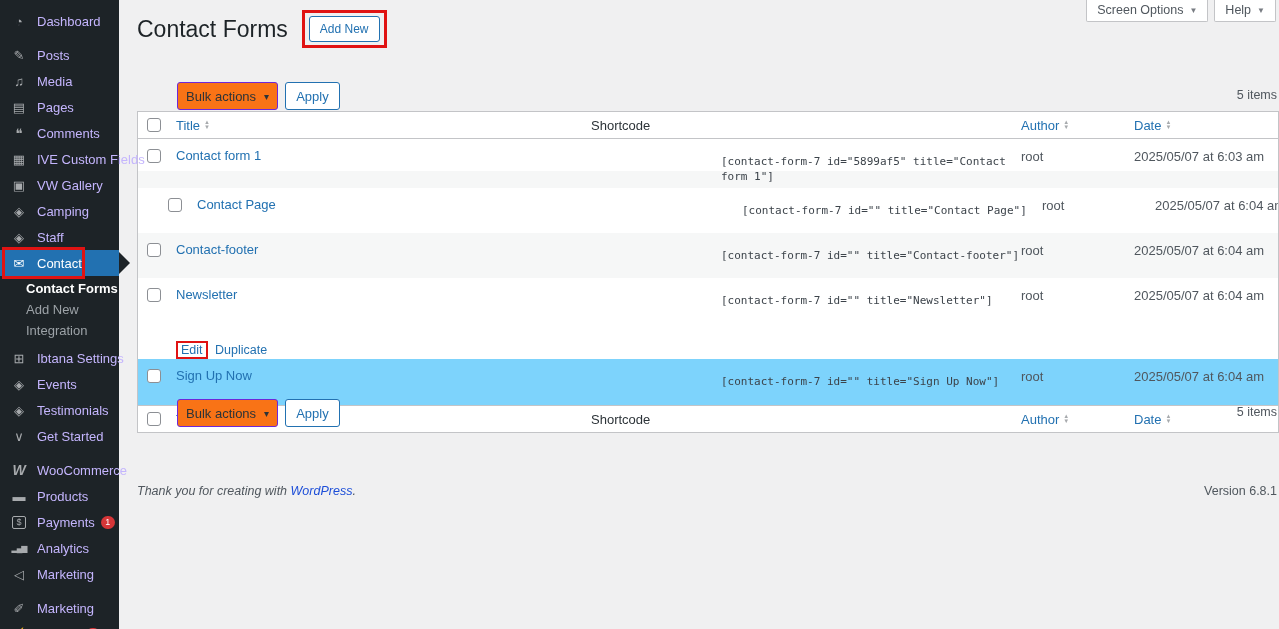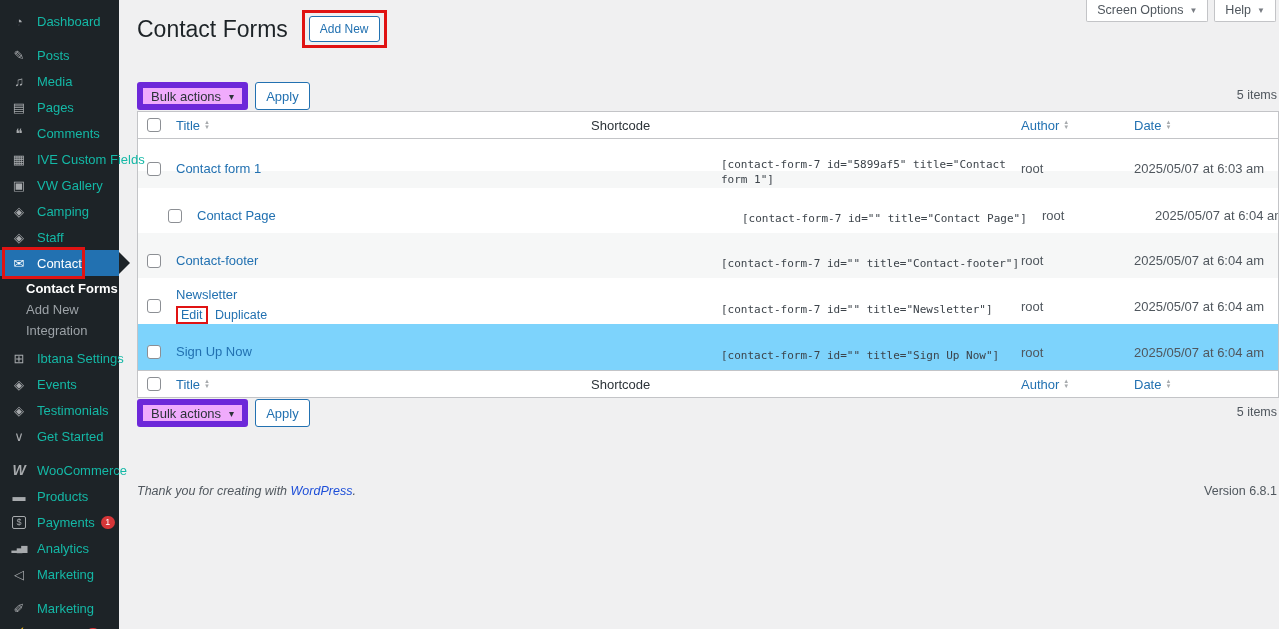--- a/index.html
+++ b/index.html
@@ -6,21 +6,21 @@
   html,body { width:1279px; height:629px; overflow:hidden; }
   body { font-family:"Liberation Sans", sans-serif; font-size:13px; background:#f0f0f1; position:relative; }
 
   
   .sidebar { position:absolute; left:0; top:0; bottom:0; width:119px; background:#1d2327; color:#f0f0f1; padding-top:8px; z-index:5; }
   .mi { position:relative; height:26px; display:flex; align-items:center; padding-left:10px; cursor:pointer; }
   .mi .ico { width:18px; margin-right:9px; color:#a7aaad; font-size:13px; text-align:center; flex:0 0 18px; }
   .mi .ico.sm { font-size:8px; letter-spacing:-1px; }
   .mi .ico.woo { font-weight:700; font-style:italic; font-size:14px; }
   .mi .ico.boxed { border:1px solid #a7aaad; border-radius:2px; font-size:9px; line-height:11px; width:14px; flex:0 0 14px; margin-left:2px; margin-right:11px; }
-  .mi .lbl { color:#14b8a6; font-size:13px; white-space:nowrap; }
+  .mi .lbl { color:#c4b5fd; font-size:13px; white-space:nowrap; }
   .mi.active { background:#2271b1; }
   .mi.active .ico, .mi.active .lbl { color:#fff; }
   .gap { height:8px; }
   .badge { background:#d63638; color:#fff; border-radius:9px; font-size:9px; line-height:13px; min-width:14px; height:13px; padding:0 4px; margin-left:6px; text-align:center; display:inline-block; }
   .submenu { padding:2px 0 4px 0; }
   .smi { height:21px; line-height:21px; padding-left:26px; font-size:13px; color:#9ca2a7; cursor:pointer; white-space:nowrap; }
   .smi.current { color:#fff; font-weight:700; }
   .ann { position:absolute; border:3px solid #e01313; pointer-events:none; }
   .ann-contact { left:2px; top:-3px; width:83px; height:32px; }
   .arrow-right { position:absolute; right:-11px; top:2px; width:0; height:0; border:11px solid transparent; border-left:11px solid #1d2327; border-right:none; }
@@ -39,28 +39,28 @@
   .btn-addnew { font-size:12px; padding:5px 10px; }
 
   .search-row { position:absolute; top:44px; right:4px; display:flex; gap:7px; }
   .search-input { width:144px; height:29px; border:1px solid #8c8f94; border-radius:3px; background:#fff; padding:0 6px; font-size:13px; }
   .btn-search { font-size:13px; padding:4px 12px; height:29px; }
 
   .tablenav { position:absolute; left:18px; right:0; height:30px; }
   .tablenav.top { top:82px; }
   .tablenav.bottom { top:399px; }
   .bulkwrap { display:flex; gap:7px; align-items:center; }
-  .select-box { background:#f0abfc; border:6px solid #6d28d9; border-radius:3px; height:28px; padding:0 8px; display:flex; align-items:center; gap:8px; color:#2c3338; cursor:pointer; }
+  .select-box { background:#f97316; border:1px solid #6d28d9; border-radius:3px; height:28px; padding:0 8px; display:flex; align-items:center; gap:8px; color:#2c3338; cursor:pointer;margin-left:40px; }
   .select-box .chev { font-size:10px; color:#2c3338; }
   .btn-apply { font-size:13px; padding:4px 10px; height:28px; }
   .item-count { position:absolute; right:2px; top:6px; color:#50575e; font-size:12.5px; }
 
   
   .list-table { position:absolute; top:111px; left:18px; right:0; background:#fff; border:1px solid #c3c4c7; }
-  .trow { display:flex; width:100%;align-items:center; }
+  .trow { display:flex; width:100%; }
   .thead { height:27px; align-items:center; border-bottom:1px solid #c3c4c7; background:#fff; }
   .tfoot { height:27px; align-items:center; border-top:1px solid #c3c4c7; background:#fff; }
   .cell { flex:0 0 auto; }
   .c-cb { width:36px; padding-left:9px; display:flex; align-items:flex-start; padding-top:10px; }
   .thead .c-cb, .tfoot .c-cb { padding-top:0; align-items:center; }
   .c-title { width:415px; padding:9px 0 0 2px; }
   .c-sc { width:430px; padding:14px 0 0 132px; }
   .c-au { width:115px; padding:10px 0 0 2px; color:#50575e; }
   .c-dt { flex:1 1 auto; padding:10px 0 0 0; color:#50575e; white-space:nowrap; overflow:hidden; }
   .thead .cell, .tfoot .cell { padding-top:0; }
@@ -70,21 +70,21 @@
   .hplain { color:#2c3338; }
   .r { min-height:45px; }
   .r1 { height:49px; background:linear-gradient(to bottom, #fff 0 32px, #f6f7f7 32px 100%); }
   .r2 { background:#fff;padding-left:21px; }
   .r3 { background:#f6f7f7; }
   .r4 { background:#fff; }
   .r5 { background:#7dd3fc; height:46px; }
   .row-title { color:#2271b1; text-decoration:none; cursor:pointer; font-size:13px; }
   .row-actions { margin-top:4px; font-size:12.5px; }
   .row-actions a { color:#2271b1; text-decoration:none; cursor:pointer; }
-  .ann-edit { display:inline-block; border:2px solid #e01313; padding:0 3px; line-height:14px; margin-right:4px; }
+  .ann-edit { display:inline-block; border:2px solid #e01313; padding:0 3px; line-height:14px; margin-right:4px;margin-top:35px; }
   .sc-val { font-family:"DejaVu Sans Mono","Liberation Mono",monospace; font-size:11px; color:#3c434a; cursor:pointer; }
   input[type=checkbox] { width:14px; height:14px; border:1px solid #8c8f94; border-radius:3px; appearance:none; background:#fff; cursor:pointer; }
 
   
   .page-footer { position:absolute; left:18px; right:2px; top:484px; color:#50575e; font-size:12.5px; }
   .thanks { font-style:italic; float:left; }
   .thanks a { color:#1d4ed8; font-style:italic; }
   .version { float:right; }
 </style>
 </head>

